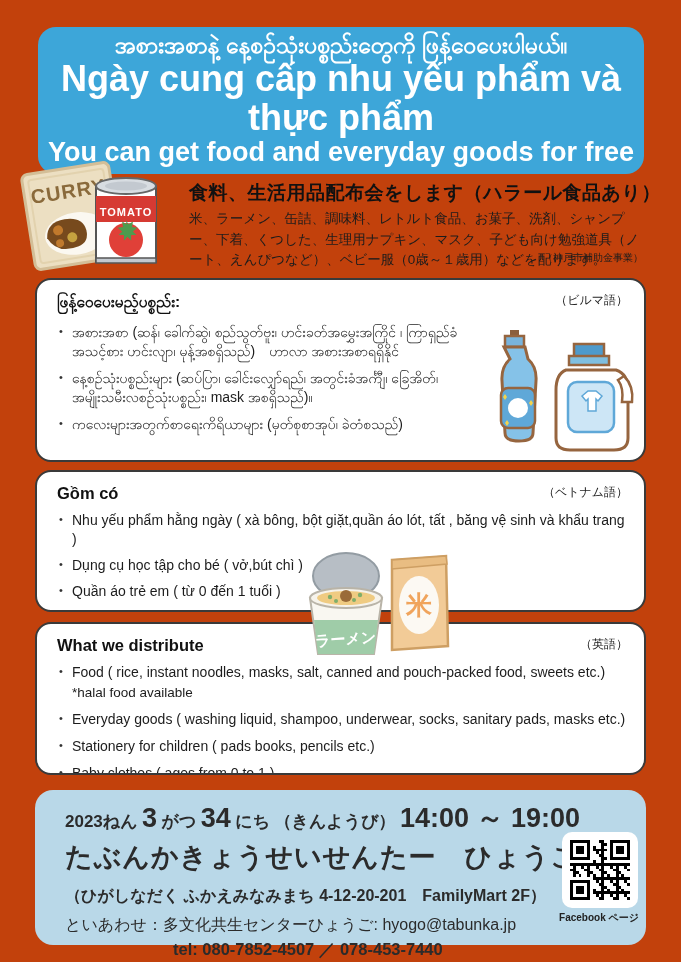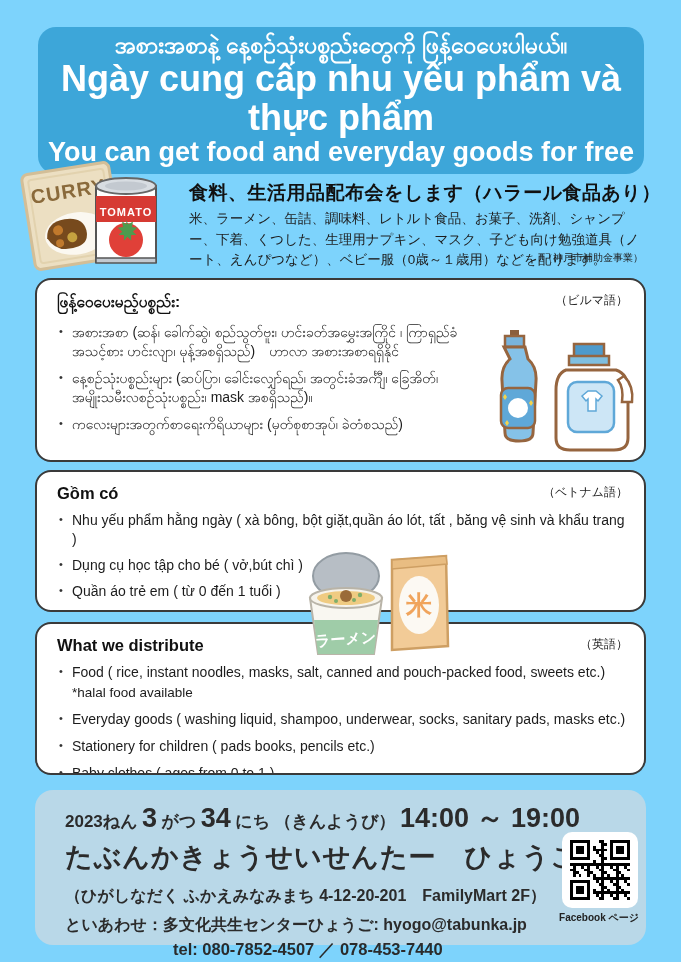--- a/index.html
+++ b/index.html
@@ -1,17 +1,17 @@
 <!DOCTYPE html>
 <html><head>
 <meta charset="utf-8">
 <style>
   *{margin:0;padding:0;box-sizing:border-box}
   html,body{background:#fff}
-  .page{position:relative;width:681px;height:962px;background:#7dd3fc;overflow:hidden;
+  .page{position:relative;width:681px;height:962px;background:#c2410c;overflow:hidden;
         font-family:"Liberation Sans","DejaVu Sans",sans-serif;color:#222;margin:0 auto}
 
   
   .banner{position:absolute;left:38px;top:27px;width:606px;height:147px;background:#3DA6D9;
           border-radius:18px;display:flex;flex-direction:column;justify-content:space-evenly;
           align-items:center;padding:6px 8px;text-align:center}
   .banner .l1{color:#fff;font-weight:bold;font-size:23px;line-height:1.1}
   .banner .l2{color:#fff;font-weight:bold;font-size:36px;line-height:1.1}
   .banner .l3{color:#fff;font-weight:bold;font-size:27px;line-height:1.1}
 
@@ -47,21 +47,21 @@
   .food-cluster{position:absolute;left:288px;top:550px;z-index:5}
 
   
   .footer{position:absolute;left:35px;top:790px;width:611px;height:155px;background:#B9D8E8;
           border-radius:18px;padding:12px 0 0 30px;color:#2b2b2b}
   .date-line{font-weight:bold;white-space:nowrap;line-height:32px}
   .date-sm{font-size:17px}
   .date-lg{font-size:27px}
   .venue{font-size:27px;font-weight:bold;letter-spacing:1px;line-height:34px;margin-top:2px}
   .address{font-size:16px;font-weight:bold;margin-top:12px;line-height:20px}
-  .contact{font-size:16px;font-weight:700;margin-top:8px;line-height:21px}
+  .contact{font-size:16px;font-weight:400;margin-top:8px;line-height:21px}
   .tel{font-size:16.5px;font-weight:600;margin-top:4px;margin-left:108px;line-height:21px}
   .qr-card{position:absolute;right:8px;top:42px;width:76px;height:76px;background:#fff;border-radius:10px;
            display:flex;align-items:center;justify-content:center}
   .qr-label{position:absolute;right:4px;top:121px;width:86px;text-align:center;font-size:10px;font-weight:600;color:#222}
 </style>
 </head>
 <body>
 
 <div class="page">
 

